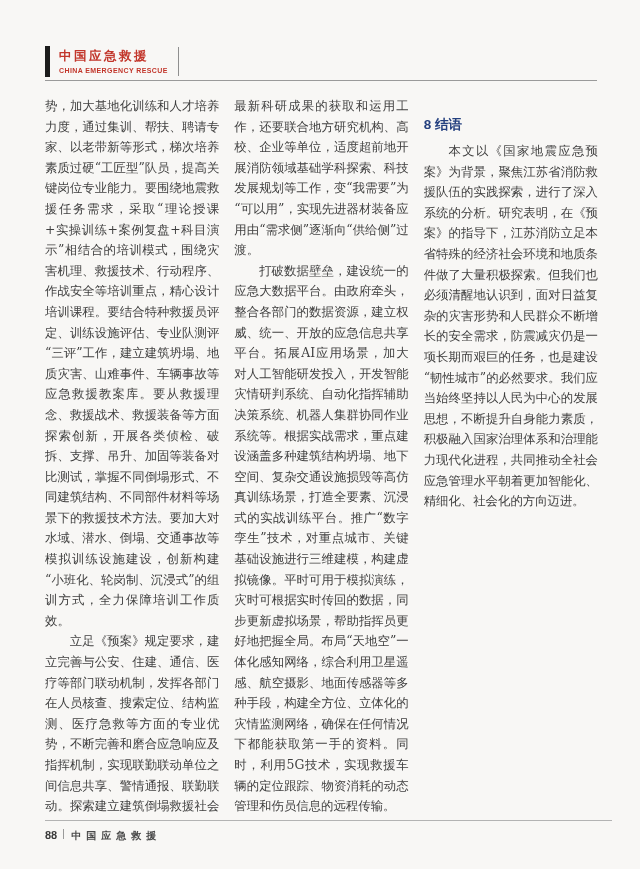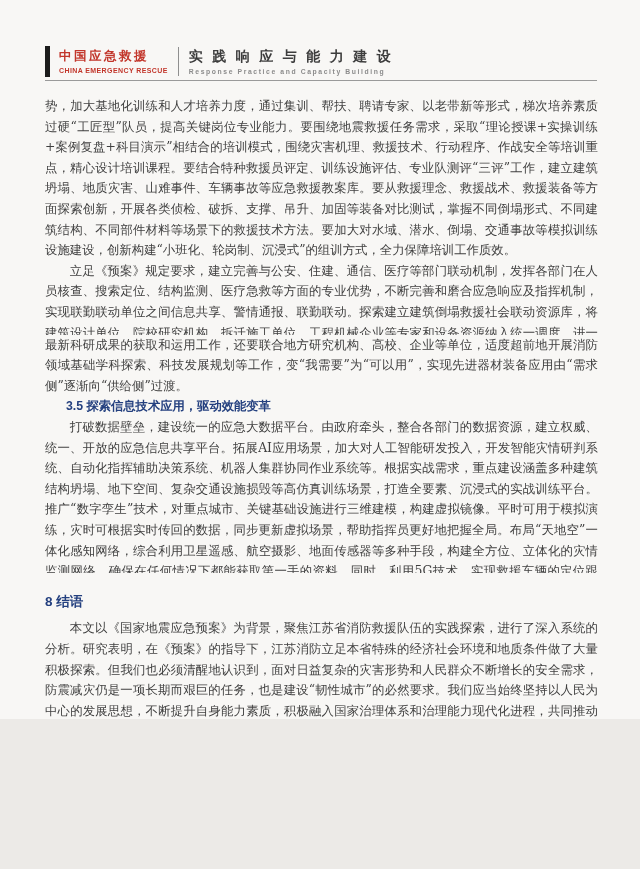--- a/index.html
+++ b/index.html
@@ -1,20 +1,20 @@
 <!DOCTYPE html>
 <html lang="zh"><head>
 <meta charset="utf-8">
 <style>
   * { margin: 0; padding: 0; box-sizing: border-box; }
   html, body { background: #eceae7; }
   .page {
     position: relative;
     width: 640px;
-    height: 719px;
+    height: 869px;
     background: #f8f7f5;
     overflow: hidden;
     font-family: "DejaVu Serif", "Liberation Serif", serif;
   }
   
   .masthead {
     position: absolute;
     left: 45px; top: 46px;
     display: flex;
     align-items: stretch;
@@ -47,21 +47,20 @@
     background: #9a9a9a;
   }
   
   .article {
     position: absolute;
     left: 45px; top: 96px;
     width: 553px; height: 716px;
     display: flex;
     column-gap: 15px;
     overflow: hidden;
-    flex-direction: column;
   }
   .col { flex: 1 1 0; overflow: hidden; }
   .col p {
     font-size: 12.4px;
     line-height: 20.6px;
     color: #3f3f3f;
     text-align: justify;
     text-indent: 2em;
   }
   .col p.cont { text-indent: 0; }
@@ -97,38 +96,33 @@
 
 <div class="page">
 
   <header class="masthead">
     <div class="logo-bar"></div>
     <div class="logo-block">
       <div class="logo-cn">中国应急救援</div>
       <div class="logo-en">CHINA EMERGENCY RESCUE</div>
     </div>
     <div class="logo-divider"></div>
-    <div class="section-block">
-      <div class="section-cn">实践响应与能力建设</div>
-      <div class="section-en">Response Practice and Capacity Building</div>
-    </div>
   </header>
 
   <div class="header-rule"></div>
 
   <main class="article">
 
     <div class="col">
       <p class="cont">势，加大基地化训练和人才培养力度，通过集训、帮扶、聘请专家、以老带新等形式，梯次培养素质过硬“工匠型”队员，提高关键岗位专业能力。要围绕地震救援任务需求，采取“理论授课+实操训练+案例复盘+科目演示”相结合的培训模式，围绕灾害机理、救援技术、行动程序、作战安全等培训重点，精心设计培训课程。要结合特种救援员评定、训练设施评估、专业队测评“三评”工作，建立建筑坍塌、地质灾害、山难事件、车辆事故等应急救援教案库。要从救援理念、救援战术、救援装备等方面探索创新，开展各类侦检、破拆、支撑、吊升、加固等装备对比测试，掌握不同倒塌形式、不同建筑结构、不同部件材料等场景下的救援技术方法。要加大对水域、潜水、倒塌、交通事故等模拟训练设施建设，创新构建“小班化、轮岗制、沉浸式”的组训方式，全力保障培训工作质效。</p>
       <p>立足《预案》规定要求，建立完善与公安、住建、通信、医疗等部门联动机制，发挥各部门在人员核查、搜索定位、结构监测、医疗急救等方面的专业优势，不断完善和磨合应急响应及指挥机制，实现联勤联动单位之间信息共享、警情通报、联勤联动。探索建立建筑倒塌救援社会联动资源库，将建筑设计单位、院校研究机构、拆迁施工单位、工程机械企业等专家和设备资源纳入统一调度，进一步提升建筑坍塌事故科学救援水平。加强消防救援、防灾减灾领域</p>
     </div>
 
     <div class="col">
       <p class="cont">最新科研成果的获取和运用工作，还要联合地方研究机构、高校、企业等单位，适度超前地开展消防领域基础学科探索、科技发展规划等工作，变“我需要”为“可以用”，实现先进器材装备应用由“需求侧”逐渐向“供给侧”过渡。</p>
-      <h3>3.5 探索信息技术应用，驱动效能变革</h3>
       <p>打破数据壁垒，建设统一的应急大数据平台。由政府牵头，整合各部门的数据资源，建立权威、统一、开放的应急信息共享平台。拓展AI应用场景，加大对人工智能研发投入，开发智能灾情研判系统、自动化指挥辅助决策系统、机器人集群协同作业系统等。根据实战需求，重点建设涵盖多种建筑结构坍塌、地下空间、复杂交通设施损毁等高仿真训练场景，打造全要素、沉浸式的实战训练平台。推广“数字孪生”技术，对重点城市、关键基础设施进行三维建模，构建虚拟镜像。平时可用于模拟演练，灾时可根据实时传回的数据，同步更新虚拟场景，帮助指挥员更好地把握全局。布局“天地空”一体化感知网络，综合利用卫星遥感、航空摄影、地面传感器等多种手段，构建全方位、立体化的灾情监测网络，确保在任何情况下都能获取第一手的资料。同时，利用5G技术，实现救援车辆的定位跟踪、物资消耗的动态管理和伤员信息的远程传输。</p>
 
     </div>
 
     <div class="col">
       <h2>8 结语</h2>
       <p>本文以《国家地震应急预案》为背景，聚焦江苏省消防救援队伍的实践探索，进行了深入系统的分析。研究表明，在《预案》的指导下，江苏消防立足本省特殊的经济社会环境和地质条件做了大量积极探索。但我们也必须清醒地认识到，面对日益复杂的灾害形势和人民群众不断增长的安全需求，防震减灾仍是一项长期而艰巨的任务，也是建设“韧性城市”的必然要求。我们应当始终坚持以人民为中心的发展思想，不断提升自身能力素质，积极融入国家治理体系和治理能力现代化进程，共同推动全社会应急管理水平朝着更加智能化、精细化、社会化的方向迈进。</p>
 
     </div>
 

